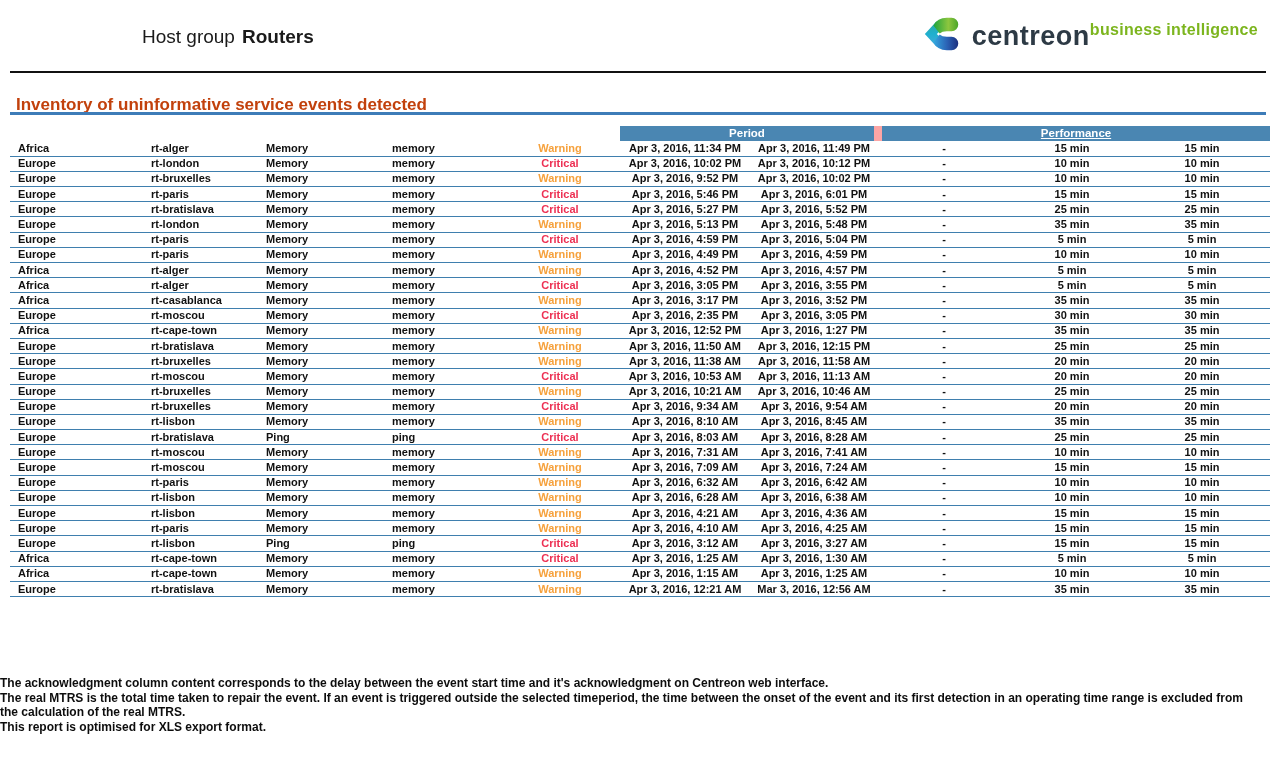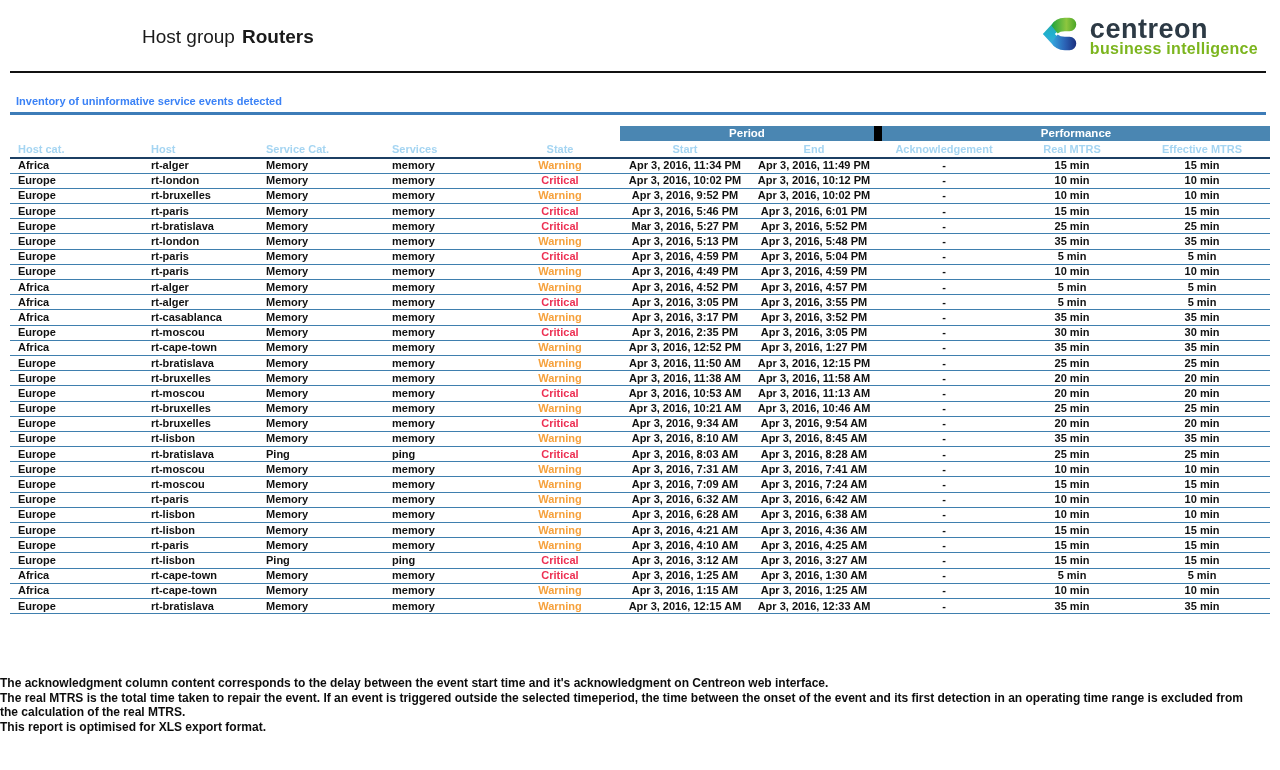--- a/index.html
+++ b/index.html
@@ -8,41 +8,41 @@
     position:relative; width:1276px; height:770px; background:#fff;
     font-family:"Liberation Sans", sans-serif; color:#111; overflow:hidden;
   }
 
   
   .title-row { position:absolute; top:26px; left:142px; font-size:19px; color:#1a1a1a; white-space:nowrap; }
   .title-prefix { font-weight:400; }
   .title-bold { font-weight:700; margin-left:7px; }
 
   .logo { position:absolute; top:14px; right:18px; display:flex; align-items:center; gap:8px; }
-  .logo-text { display:flex; flex-direction:column; align-items:flex-start; }
+  .logo-text { display:flex; flex-direction:row; align-items:flex-start; }
   .logo-brand { font-size:27px; font-weight:700; color:var(--brand-dark); line-height:26px; letter-spacing:0.5px; }
   .logo-tagline { font-size:16px; font-weight:700; color:var(--brand-green); line-height:14px; letter-spacing:0.3px; }
 
   .rule-black { position:absolute; top:71px; left:10px; right:10px; height:2px; background:#111; }
 
-  .section-title { position:absolute; top:95px; left:16px; font-size:11px; font-weight:700; color:#3b82f6;text-align:right; }
+  .section-title { position:absolute; top:95px; left:16px; font-size:17px; font-weight:700; color:#c2410c;text-align:right; }
   .rule-blue { position:absolute; top:112px; left:10px; right:10px; height:3px; background:var(--section-rule); }
 
   
   table.events {
     position:absolute; top:126px; left:10px; width:1260px;
     border-collapse:collapse; table-layout:fixed;
     font-size:11px; font-weight:700; line-height:1;
   }
   table.events th, table.events td { white-space:nowrap; overflow:hidden; }
 
   tr.group-row th { height:15px; font-size:11.5px;margin-top:44px; }
   th.gh-empty { background:transparent; }
   th.gh-bar { background:var(--header-bar); color:#fff; text-align:center; vertical-align:middle; }
-  th.gh-performance { border-left:8px solid #000000; }
+  th.gh-performance { border-left:8px solid #fca5a5;text-decoration:underline; }
 
   tr.cols-row th {
     height:17px; color:var(--subheader-text); font-size:11px;
     border-bottom:2px solid var(--header-line); vertical-align:middle;
   }
   tr.cols-row th.l { text-align:left; padding-left:8px; }
   tr.cols-row th.c { text-align:center; }
 
   tbody td { height:15.2px; border-bottom:1.5px solid var(--row-line); vertical-align:middle; color:#111; }
   tbody td.l { text-align:left; padding-left:8px; }
@@ -110,32 +110,20 @@
         <col style="width:132px">
         <col style="width:124px">
         <col style="width:136px">
     </colgroup>
     <thead>
       <tr class="group-row">
         <th class="gh-empty" colspan="5"></th>
         <th class="gh-bar" colspan="2">Period</th>
         <th class="gh-bar gh-performance" colspan="3">Performance</th>
       </tr>
-      <tr class="cols-row">
-        <th class="l">Host cat.</th>
-        <th class="l">Host</th>
-        <th class="l">Service Cat.</th>
-        <th class="l">Services</th>
-        <th class="c">State</th>
-        <th class="c">Start</th>
-        <th class="c">End</th>
-        <th class="c">Acknowledgement</th>
-        <th class="c">Real MTRS</th>
-        <th class="c">Effective MTRS</th>
-      </tr>
     </thead>
     <tbody id="events-tbody">
         <tr>
       <td class="l">Africa</td>
       <td class="l">rt-alger</td>
       <td class="l">Memory</td>
       <td class="l">memory</td>
       <td class="c warning">Warning</td>
       <td class="c">Apr 3, 2016, 11:34 PM</td>
       <td class="c">Apr 3, 2016, 11:49 PM</td>
@@ -178,21 +166,21 @@
       <td class="c">-</td>
       <td class="c">15 min</td>
       <td class="c">15 min</td>
     </tr>
         <tr>
       <td class="l">Europe</td>
       <td class="l">rt-bratislava</td>
       <td class="l">Memory</td>
       <td class="l">memory</td>
       <td class="c critical">Critical</td>
-      <td class="c">Mar 3, 2016, 5:27 PM</td>
+      <td class="c">Apr 3, 2016, 5:27 PM</td>
       <td class="c">Apr 3, 2016, 5:52 PM</td>
       <td class="c">-</td>
       <td class="c">25 min</td>
       <td class="c">25 min</td>
     </tr>
         <tr>
       <td class="l">Europe</td>
       <td class="l">rt-london</td>
       <td class="l">Memory</td>
       <td class="l">memory</td>
@@ -478,22 +466,22 @@
       <td class="c">-</td>
       <td class="c">10 min</td>
       <td class="c">10 min</td>
     </tr>
         <tr>
       <td class="l">Europe</td>
       <td class="l">rt-bratislava</td>
       <td class="l">Memory</td>
       <td class="l">memory</td>
       <td class="c warning">Warning</td>
-      <td class="c">Apr 3, 2016, 12:15 AM</td>
-      <td class="c">Apr 3, 2016, 12:33 AM</td>
+      <td class="c">Apr 3, 2016, 12:21 AM</td>
+      <td class="c">Mar 3, 2016, 12:56 AM</td>
       <td class="c">-</td>
       <td class="c">35 min</td>
       <td class="c">35 min</td>
     </tr>
       </tbody>
   </table>
 
   <div class="footer">
     <p>The acknowledgment column content corresponds to the delay between the event start time and it's acknowledgment on Centreon web interface.</p>
     <p>The real MTRS is the total time taken to repair the event. If an event is triggered outside the selected timeperiod, the time between the onset of the event and its first detection in an operating time range is excluded from the calculation of the real MTRS.</p>

